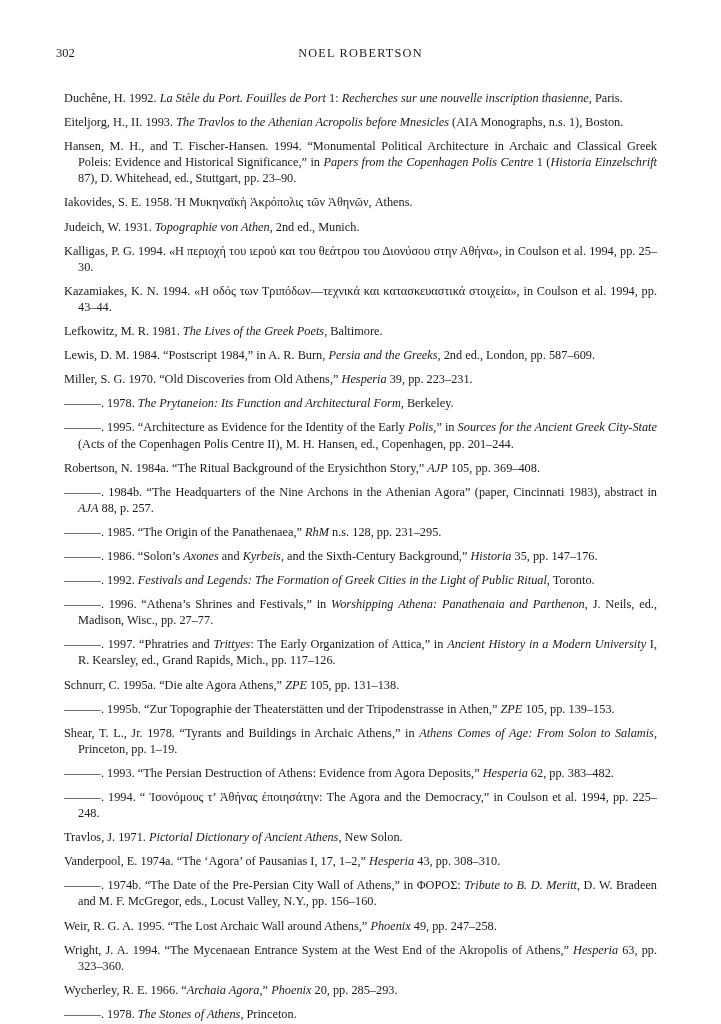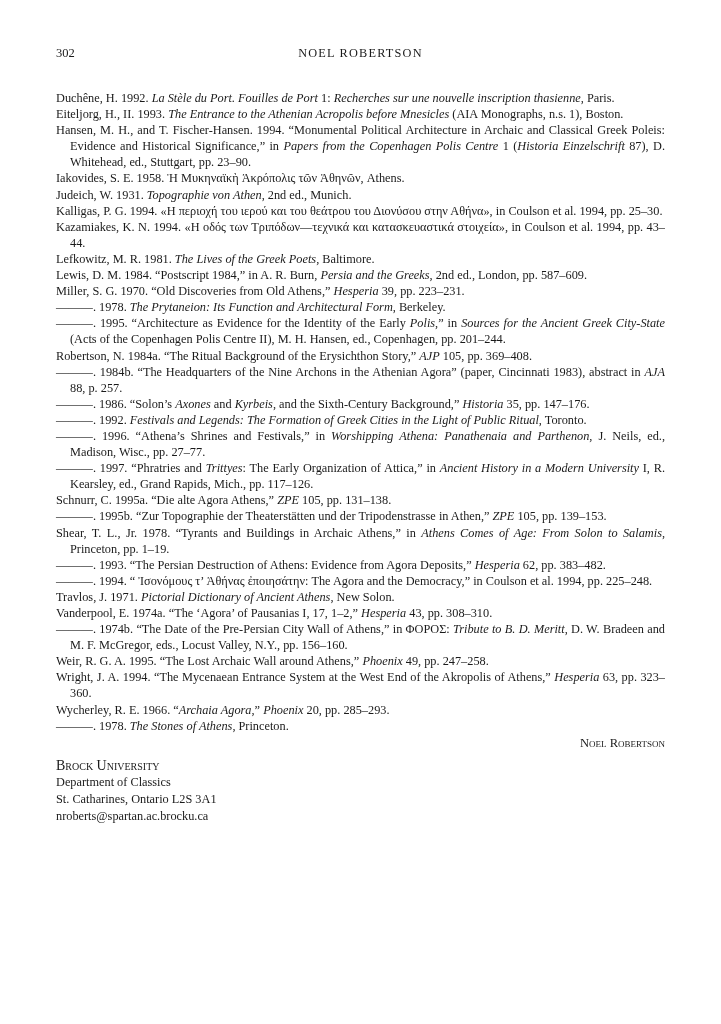--- a/index.html
+++ b/index.html
@@ -28,21 +28,21 @@
     text-align: center;
     letter-spacing: 1.2px;
     font-size: 12.3px;
   }
   .refs {
     font-size: 12.3px;
     line-height: 16.1px;
     text-align: justify;
   }
   .ref {
-    margin: 0;
+    margin: 8px;
     padding-left: 14px;
     text-indent: -14px;
   }
   .it { font-style: italic; }
   .signature {
     text-align: right;
     font-variant: small-caps;
     font-size: 12.6px;
     line-height: 17px;
     margin-top: 1px;
@@ -58,33 +58,34 @@
 <body>
 
 <div class="page">
   <div class="header">
     <span class="page-num">302</span>
     <div class="running-title">NOEL ROBERTSON</div>
   </div>
 
   <div class="refs">
       <p class="ref"><span>Duchêne, H. 1992. </span><span class="it">La Stèle du Port. Fouilles de Port</span><span> 1: </span><span class="it">Recherches sur une nouvelle inscription thasienne</span><span>, Paris.</span></p>
-      <p class="ref"><span>Eiteljorg, H., II. 1993. </span><span class="it">The Entrance to the Athenian Acropolis before Mnesicles</span><span> (AIA Monographs, n.s. 1), Boston.</span></p>
+      <p class="ref"><span>Eiteljorg, H., II. 1993. </span><span class="it">The Travlos to the Athenian Acropolis before Mnesicles</span><span> (AIA Monographs, n.s. 1), Boston.</span></p>
       <p class="ref"><span>Hansen, M. H., and T. Fischer-Hansen. 1994. “Monumental Political Architecture in Archaic and Classical Greek Poleis: Evidence and Historical Significance,” in </span><span class="it">Papers from the Copenhagen Polis Centre</span><span> 1 (</span><span class="it">Historia Einzelschrift</span><span> 87), D. Whitehead, ed., Stuttgart, pp. 23–90.</span></p>
       <p class="ref"><span>Iakovides, S. E. 1958. Ἡ Μυκηναϊκὴ Ἀκρόπολις τῶν Ἀθηνῶν, Athens.</span></p>
       <p class="ref"><span>Judeich, W. 1931. </span><span class="it">Topographie von Athen</span><span>, 2nd ed., Munich.</span></p>
       <p class="ref"><span>Kalligas, P. G. 1994. «Η περιοχή του ιερού και του θεάτρου του Διονύσου στην Αθήνα», in Coulson et al. 1994, pp. 25–30.</span></p>
       <p class="ref"><span>Kazamiakes, K. N. 1994. «Η οδός των Τριπόδων—τεχνικά και κατασκευαστικά στοιχεία», in Coulson et al. 1994, pp. 43–44.</span></p>
       <p class="ref"><span>Lefkowitz, M. R. 1981. </span><span class="it">The Lives of the Greek Poets</span><span>, Baltimore.</span></p>
       <p class="ref"><span>Lewis, D. M. 1984. “Postscript 1984,” in A. R. Burn, </span><span class="it">Persia and the Greeks</span><span>, 2nd ed., London, pp. 587–609.</span></p>
       <p class="ref"><span>Miller, S. G. 1970. “Old Discoveries from Old Athens,” </span><span class="it">Hesperia</span><span> 39, pp. 223–231.</span></p>
       <p class="ref"><span>———. 1978. </span><span class="it">The Prytaneion: Its Function and Architectural Form</span><span>, Berkeley.</span></p>
       <p class="ref"><span>———. 1995. “Architecture as Evidence for the Identity of the Early </span><span class="it">Polis</span><span>,” in </span><span class="it">Sources for the Ancient Greek City-State</span><span> (Acts of the Copenhagen Polis Centre II), M. H. Hansen, ed., Copenhagen, pp. 201–244.</span></p>
       <p class="ref"><span>Robertson, N. 1984a. “The Ritual Background of the Erysichthon Story,” </span><span class="it">AJP</span><span> 105, pp. 369–408.</span></p>
       <p class="ref"><span>———. 1984b. “The Headquarters of the Nine Archons in the Athenian Agora” (paper, Cincinnati 1983), abstract in </span><span class="it">AJA</span><span> 88, p. 257.</span></p>
+      <p class="ref"><span>———. 1985. “The Origin of the Panathenaea,” </span><span class="it">RhM</span><span> n.s. 128, pp. 231–295.</span></p>
       <p class="ref"><span>———. 1986. “Solon’s </span><span class="it">Axones</span><span> and </span><span class="it">Kyrbeis</span><span>, and the Sixth-Century Background,” </span><span class="it">Historia</span><span> 35, pp. 147–176.</span></p>
       <p class="ref"><span>———. 1992. </span><span class="it">Festivals and Legends: The Formation of Greek Cities in the Light of Public Ritual</span><span>, Toronto.</span></p>
       <p class="ref"><span>———. 1996. “Athena’s Shrines and Festivals,” in </span><span class="it">Worshipping Athena: Panathenaia and Parthenon</span><span>, J. Neils, ed., Madison, Wisc., pp. 27–77.</span></p>
       <p class="ref"><span>———. 1997. “Phratries and </span><span class="it">Trittyes</span><span>: The Early Organization of Attica,” in </span><span class="it">Ancient History in a Modern University</span><span> I, R. Kearsley, ed., Grand Rapids, Mich., pp. 117–126.</span></p>
       <p class="ref"><span>Schnurr, C. 1995a. “Die alte Agora Athens,” </span><span class="it">ZPE</span><span> 105, pp. 131–138.</span></p>
       <p class="ref"><span>———. 1995b. “Zur Topographie der Theaterstätten und der Tripodenstrasse in Athen,” </span><span class="it">ZPE</span><span> 105, pp. 139–153.</span></p>
       <p class="ref"><span>Shear, T. L., Jr. 1978. “Tyrants and Buildings in Archaic Athens,” in </span><span class="it">Athens Comes of Age: From Solon to Salamis</span><span>, Princeton, pp. 1–19.</span></p>
       <p class="ref"><span>———. 1993. “The Persian Destruction of Athens: Evidence from Agora Deposits,” </span><span class="it">Hesperia</span><span> 62, pp. 383–482.</span></p>
       <p class="ref"><span>———. 1994. “ Ἰσονόμους τ’ Ἀθήνας ἐποιησάτην: The Agora and the Democracy,” in Coulson et al. 1994, pp. 225–248.</span></p>
       <p class="ref"><span>Travlos, J. 1971. </span><span class="it">Pictorial Dictionary of Ancient Athens</span><span>, New Solon.</span></p>

